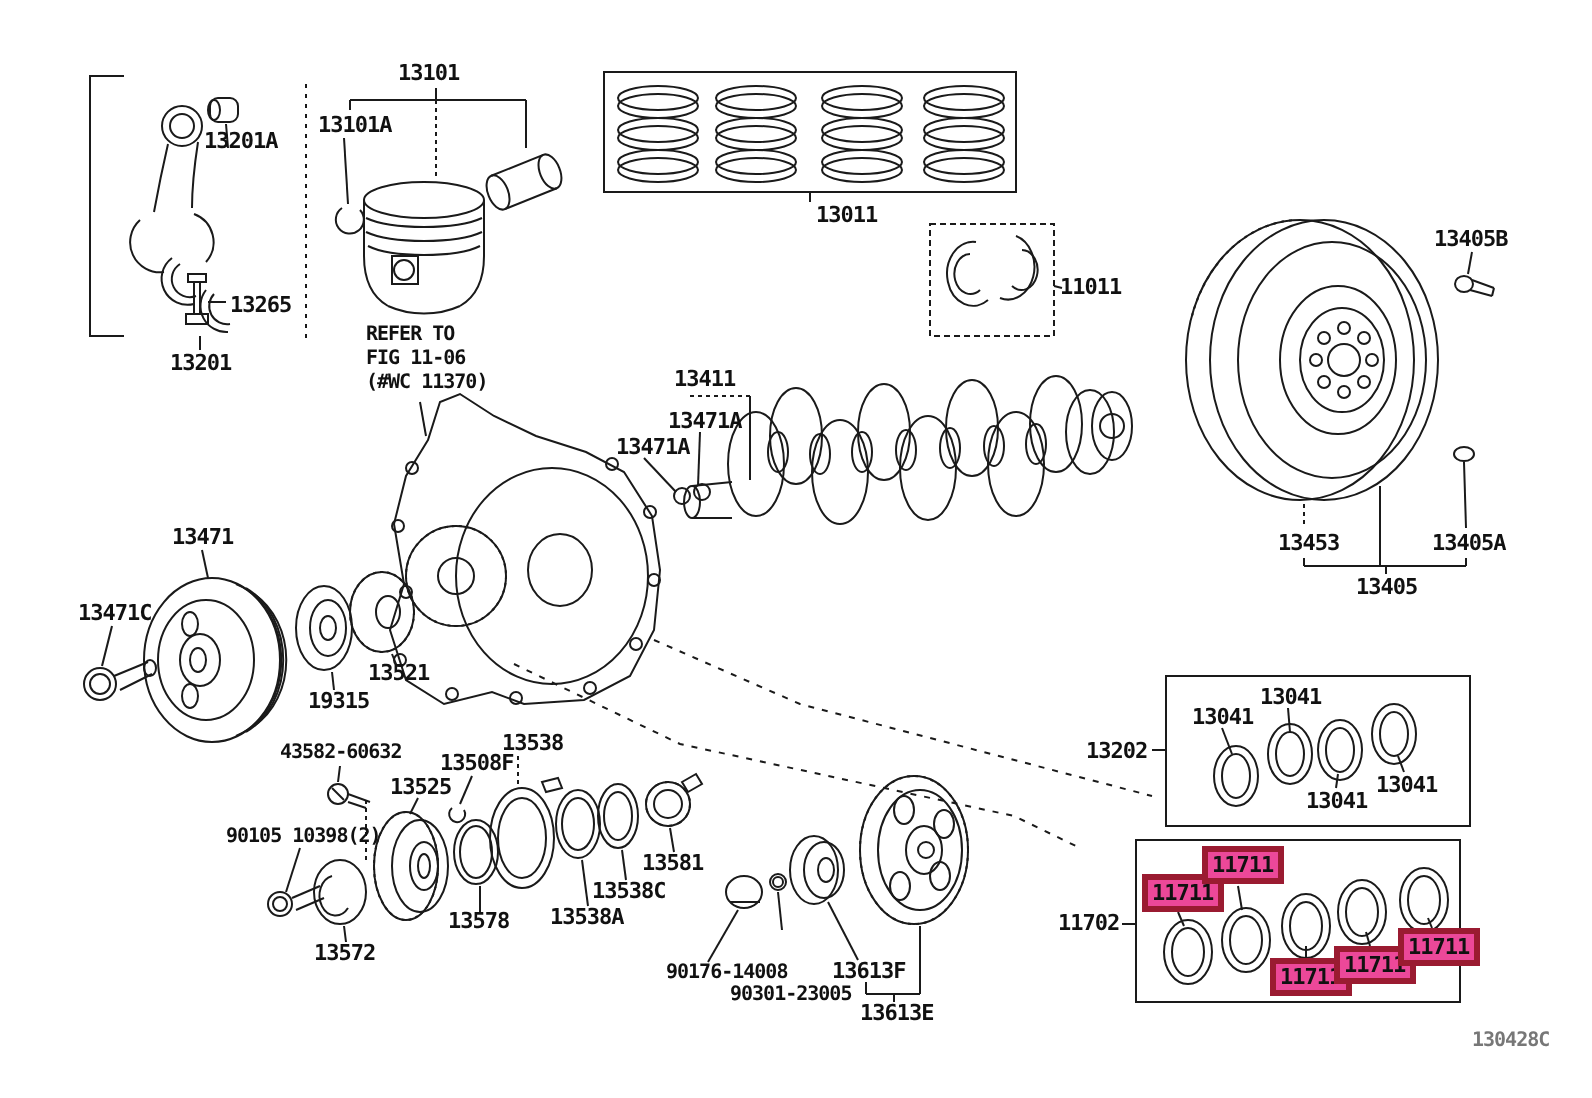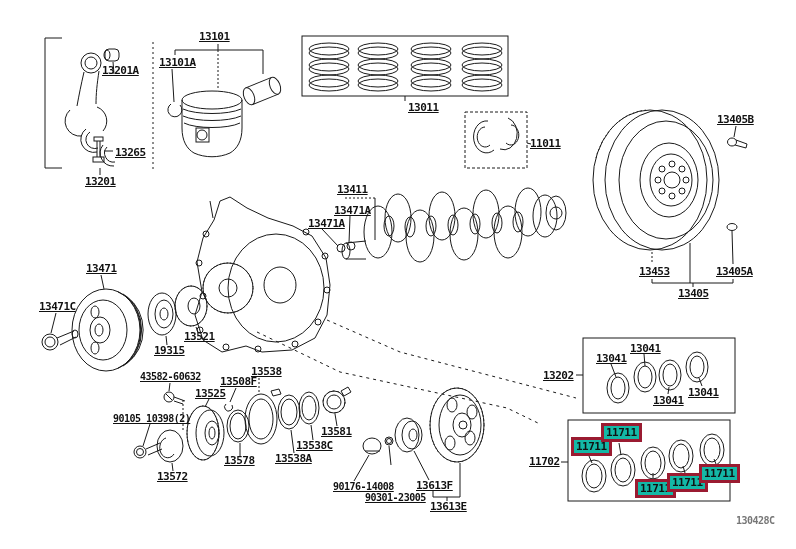--- a/index.html
+++ b/index.html
@@ -2,25 +2,25 @@
 <html style="--line: #1a1a1a; --hl: #9a1b31; --bg: #ffffff;"><head>
 <meta charset="utf-8">
 <style>
   :root { --line:#1a1a1a; --hl:#9a1b31; --bg:#ffffff; }
   html,body{margin:0;padding:0;}
   .page{position:relative;width:796px;height:549px;background:var(--bg);overflow:hidden;
         font-family:"DejaVu Sans Mono", monospace;}
   svg.art{position:absolute;left:0;top:0;}
   svg.art *{stroke:var(--line);fill:none;stroke-width:1;}
   .lbl{position:absolute;font:bold 11px "DejaVu Sans Mono", monospace;color:#111;
-       letter-spacing:-0.5px;white-space:nowrap;line-height:11px;text-decoration:underline;}
+       letter-spacing:-0.5px;white-space:nowrap;line-height:11px;}
   .lbl.sm{font-size:10px;}
   .note{position:absolute;left:183px;top:162px;font:bold 10px "DejaVu Sans Mono", monospace;
         color:#111;line-height:12px;letter-spacing:-0.5px;}
-  .hl{position:absolute;border:3px solid var(--hl);background:#14b8a6;padding:0 2px;
+  .hl{position:absolute;border:3px solid var(--hl);background:#ec4899;padding:0 2px;
       font:bold 11px "DejaVu Sans Mono", monospace;color:#111;line-height:13px;
       letter-spacing:-0.5px;}
   .figcode{position:absolute;left:736px;top:515px;font:bold 10px "DejaVu Sans Mono", monospace;
       color:#777;letter-spacing:-0.5px;}
 </style>
 </head>
 <body>
 
 <div class="page">
 
@@ -327,20 +327,25 @@
         <ellipse cx="712" cy="450" rx="8" ry="12"></ellipse>
     <line x1="589" y1="456" x2="592" y2="463"></line>
     <line x1="619" y1="443" x2="621" y2="455"></line>
     <line x1="653" y1="479" x2="653" y2="473"></line>
     <line x1="685" y1="473" x2="683" y2="466"></line>
     <line x1="716" y1="464" x2="714" y2="459"></line>
     <line x1="561" y1="462" x2="568" y2="462"></line>
   </g>
 </svg>
 
+<div class="note">
+  <div>REFER TO</div>
+  <div>FIG 11-06</div>
+  <div>(#WC 11370)</div>
+</div>
 
 <div class="lbl" style="left:199px;top:31px">13101</div>
 <div class="lbl" style="left:159px;top:57px">13101A</div>
 <div class="lbl" style="left:102px;top:65px">13201A</div>
 <div class="lbl" style="left:115px;top:147px">13265</div>
 <div class="lbl" style="left:85px;top:176px">13201</div>
 <div class="lbl" style="left:408px;top:102px">13011</div>
 <div class="lbl" style="left:530px;top:138px">11011</div>
 <div class="lbl" style="left:717px;top:114px">13405B</div>
 <div class="lbl" style="left:639px;top:266px">13453</div>

